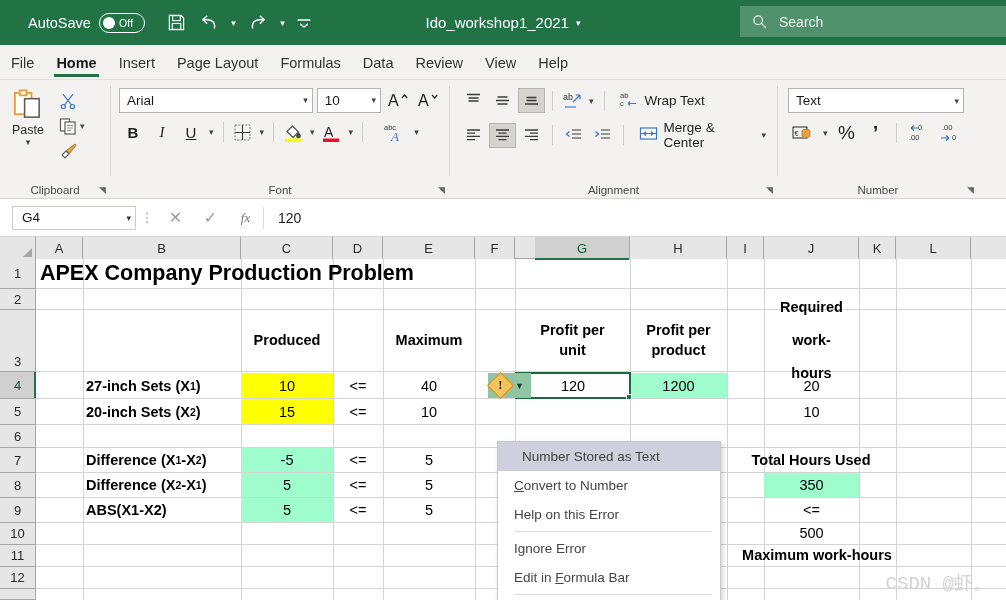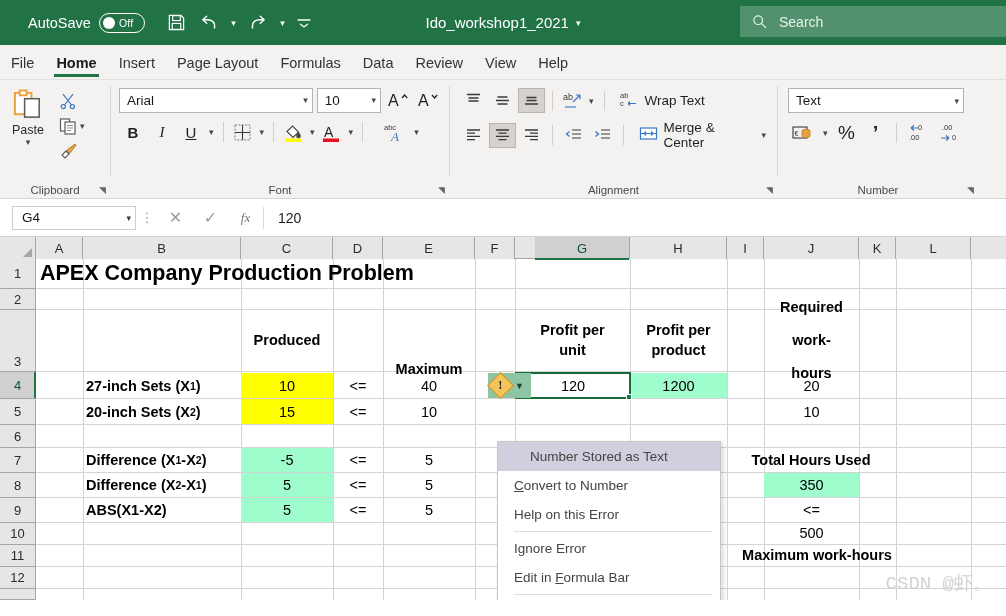--- a/index.html
+++ b/index.html
@@ -208,21 +208,21 @@
   }
   .err-caret { font-size: 9px; color: #1f3d2b; padding: 0 3px 0 5px; }
 
   
   .ctxmenu {
     position: absolute; z-index: 20; background: #ffffff;
     border: 1px solid #c9c9c9; box-shadow: 2px 2px 5px rgba(0,0,0,.17);
     padding: 0; width: 224px;
   }
   .ctx-head {
-    background: #cfcfdd; color: #444; font-size: 13.5px; padding: 7px 0 7px 32px;
+    background: #cfcfdd; color: #444; font-size: 13.5px; padding: 7px 0 7px 24px;
   }
   .ctx-item { font-size: 13.5px; color: #444; padding: 7px 0 7px 16px; }
   .ctx-sep { height: 1px; background: #dedede; margin: 2px 8px 2px 16px; }
   .u { text-decoration: underline; }
 
   .watermark {
     position: absolute; right: 14px; bottom: 4px; font-size: 19px; color: #d3d3d3;
     z-index: 9; font-family: Liberation Mono, monospace;
   }
 </style>
@@ -598,21 +598,21 @@
     <div class="cell fill-yellow" style="left:205px; top:140px; width:92px; height:25px;"></div>
     <div class="cell fill-green" style="left:205px; top:189px; width:92px; height:24px;"></div>
     <div class="cell fill-green" style="left:205px; top:214px; width:92px; height:24px;"></div>
     <div class="cell fill-green" style="left:205px; top:239px; width:92px; height:24px;"></div>
     <div class="cell fill-green" style="left:594px; top:114px; width:97px; height:25px;"></div>
     <div class="cell fill-green" style="left:728px; top:214px; width:95px; height:24px;"></div>
 
     <div class="cell c-bold" style="left:4px; top:0px; width:460px; height:29px; font-size:21.5px;">APEX Company Production Problem</div>
 
     <div class="cell c-center c-bold" style="left:205px; top:50px; width:92px; height:62px;">Produced</div>
-    <div class="cell c-center c-bold" style="left:347px; top:50px; width:92px; height:62px;margin-top:29px;">Maximum</div>
+    <div class="cell c-center c-bold" style="left:347px; top:50px; width:92px; height:62px;">Maximum</div>
     <div class="cell c-center c-bold" style="left:479px; top:50px; width:115px; height:62px; flex-direction:column; justify-content:center; line-height:20px;">
       <span>Profit per</span>
       <span>unit</span>
     </div>
     <div class="cell c-center c-bold" style="left:594px; top:50px; width:97px; height:62px; flex-direction:column; justify-content:center; line-height:20px;">
       <span>Profit per</span>
       <span>product</span>
     </div>
     <div class="cell c-center c-bold" style="left:728px; top:50px; width:95px; height:62px; flex-direction:column; justify-content:center; line-height:21px;gap:12px;">
       <span>Required</span>

